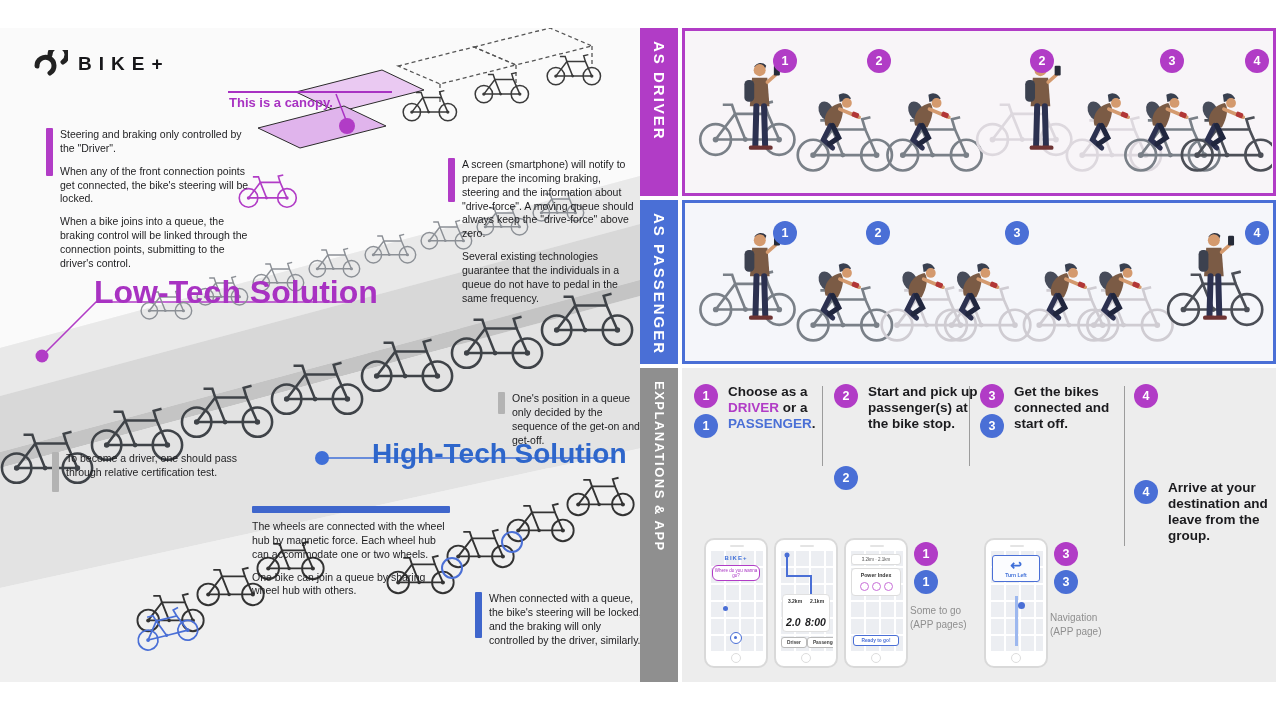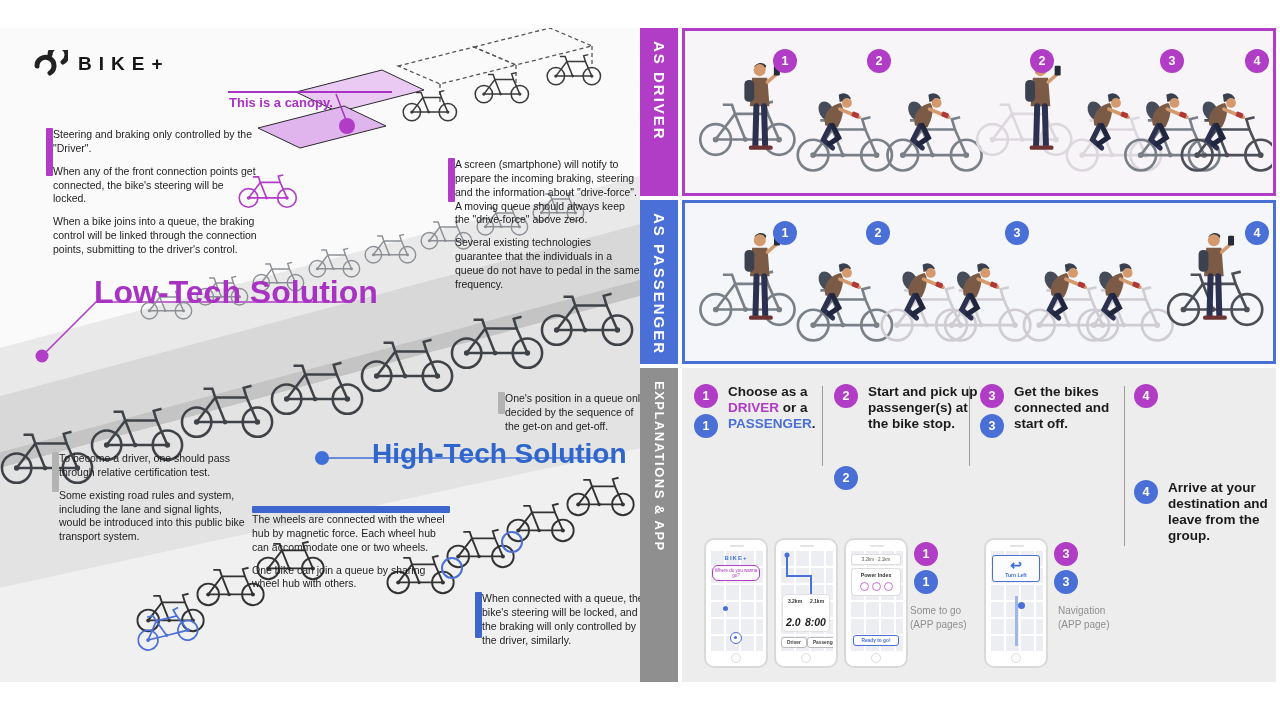--- a/index.html
+++ b/index.html
@@ -6,21 +6,21 @@
   body{font-family:"Liberation Sans",sans-serif;}
   .stage{position:relative;width:1280px;height:720px;overflow:hidden;background:#ffffff;}
 
   
   .poster-bg{position:absolute;left:0;top:28px;width:640px;height:654px;background:#f1f1f1;}
   .poster-art{position:absolute;left:0;top:28px;width:640px;height:654px;}
   .logo{position:absolute;left:32px;top:50px;display:flex;align-items:center;gap:10px;}
   .logo-text{font-size:19px;font-weight:bold;letter-spacing:7px;color:#17171a;}
   .canopy-line{position:absolute;left:228px;top:91px;width:164px;height:2px;background:#a832c2;}
   .canopy-label{position:absolute;left:229px;top:95px;font-size:13px;font-weight:bold;color:#a832c2;}
-  .note{position:absolute;display:flex;font-size:10.5px;line-height:1.32;color:#1d1d1f;justify-content:flex-end;}
+  .note{position:absolute;display:flex;gap:7px;font-size:10.5px;line-height:1.32;color:#1d1d1f;justify-content:flex-end;}
   .note .bar{flex:0 0 7px;border-radius:1px;}
   .bar.purple{background:#b13cc6;}
   .bar.blue{background:#3f66cc;}
   .bar.gray{background:#b3b3b3;}
   .note p{margin:0 0 9px 0;}
   .note p:last-child{margin-bottom:0;}
   .lowtech-title{position:absolute;left:94px;top:274px;font-size:32px;font-weight:bold;color:#a832c2;}
   .hightech-title{position:absolute;left:372px;top:438px;font-size:28px;font-weight:bold;color:#2e66cb;}
 
   
@@ -237,21 +237,20 @@
     <span class="bar gray" style="height:22px"></span>
     <div>
       <p>One's position in a queue only decided by the sequence of the get-on and get-off.</p>
     </div>
   </div>
 
   <div class="note" style="left:52px;top:452px;width:198px;">
     <span class="bar gray" style="height:40px"></span>
     <div>
       <p>To become a driver, one should pass through relative certification test.</p>
-      <p>Some existing road rules and system, including the lane and signal lights, would be introduced into this public bike transport system.</p>
     </div>
   </div>
 
   <div class="note" style="left:252px;top:506px;width:198px;flex-direction:column;">
     <span class="bar blue" style="height:62px"></span>
     <div>
       <p>The wheels are connected with the wheel hub by magnetic force. Each wheel hub can accommodate one or two wheels.</p>
       <p>One bike can join a queue by sharing wheel hub with others.</p>
     </div>
   </div>
@@ -439,19 +438,19 @@
           <div class="nav-text">Turn Left</div>
         </div>
         <div class="routeline"></div>
         <div class="routedot"></div>
       </div>
       <div class="homebtn"></div>
     </div>
 
     <span class="badge bp" style="left:372px;top:174px;">3</span>
     <span class="badge bb" style="left:372px;top:202px;">3</span>
-    <div class="app-caption" style="left:368px;top:236px;margin-left:8px;">
+    <div class="app-caption" style="left:368px;top:243px;">
       <span>Navigation</span><br>
       <span>(APP page)</span>
     </div>
 
   </div>
 </div>
 
 </body></html>

